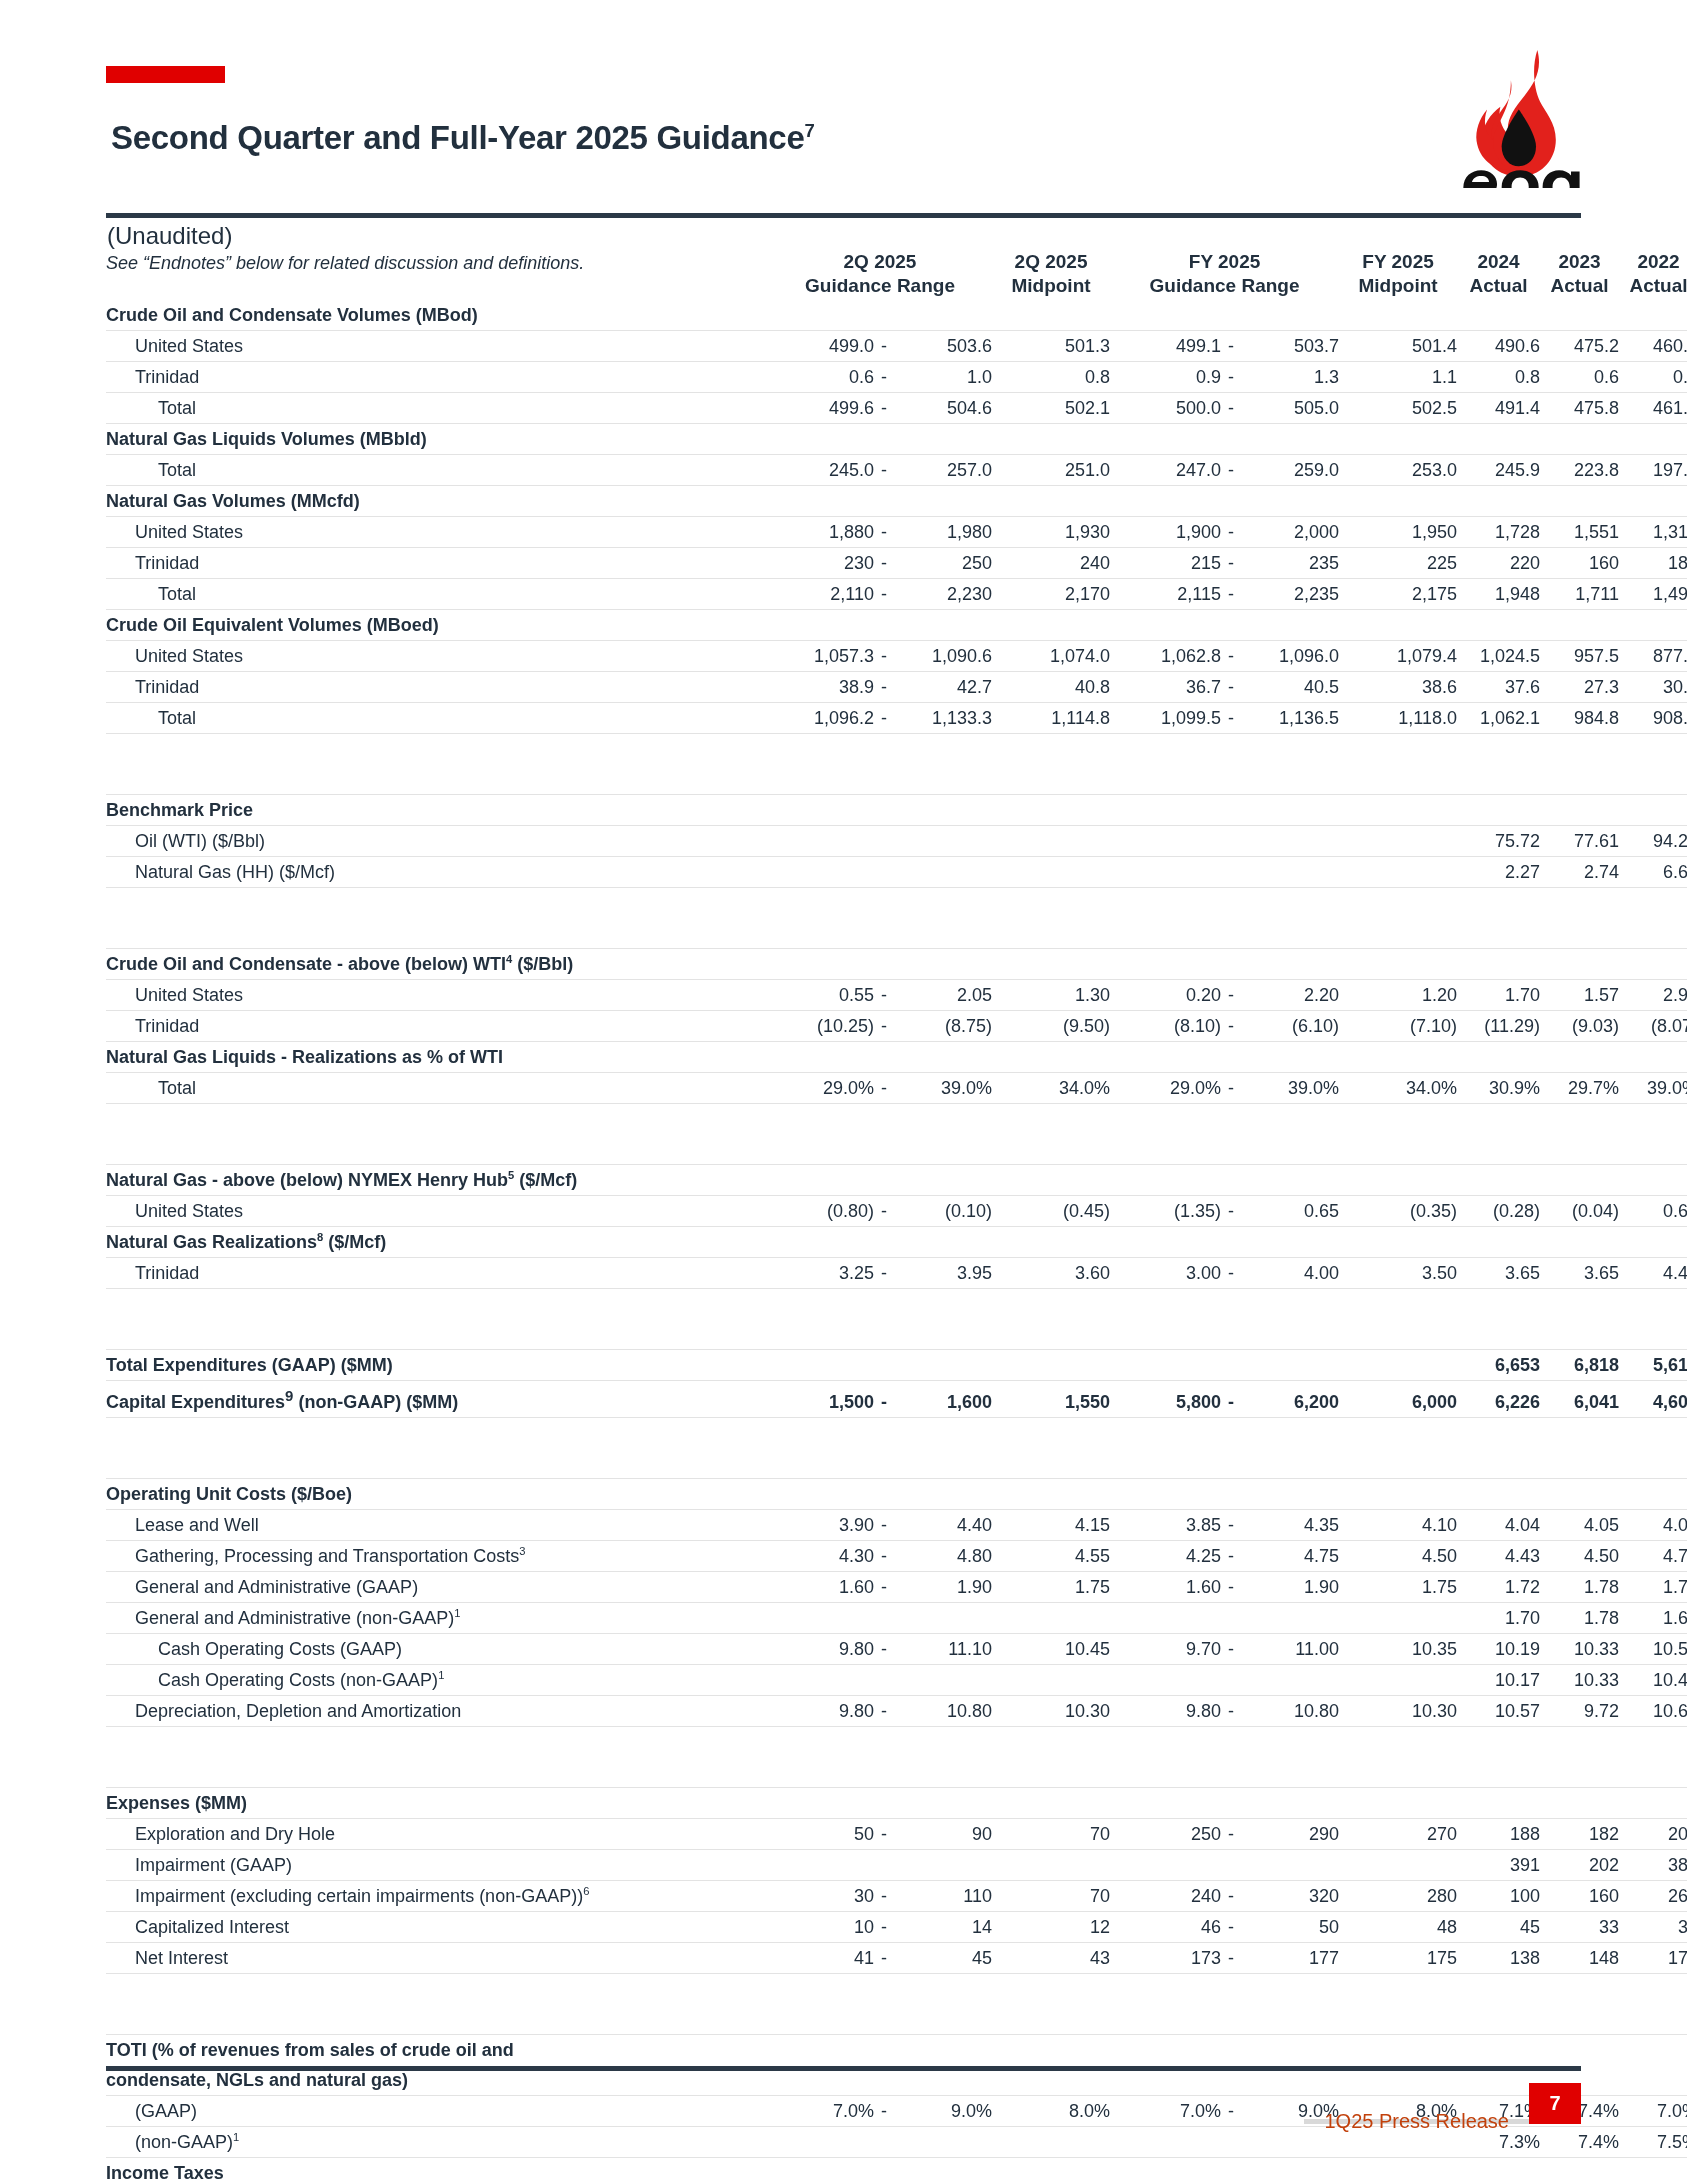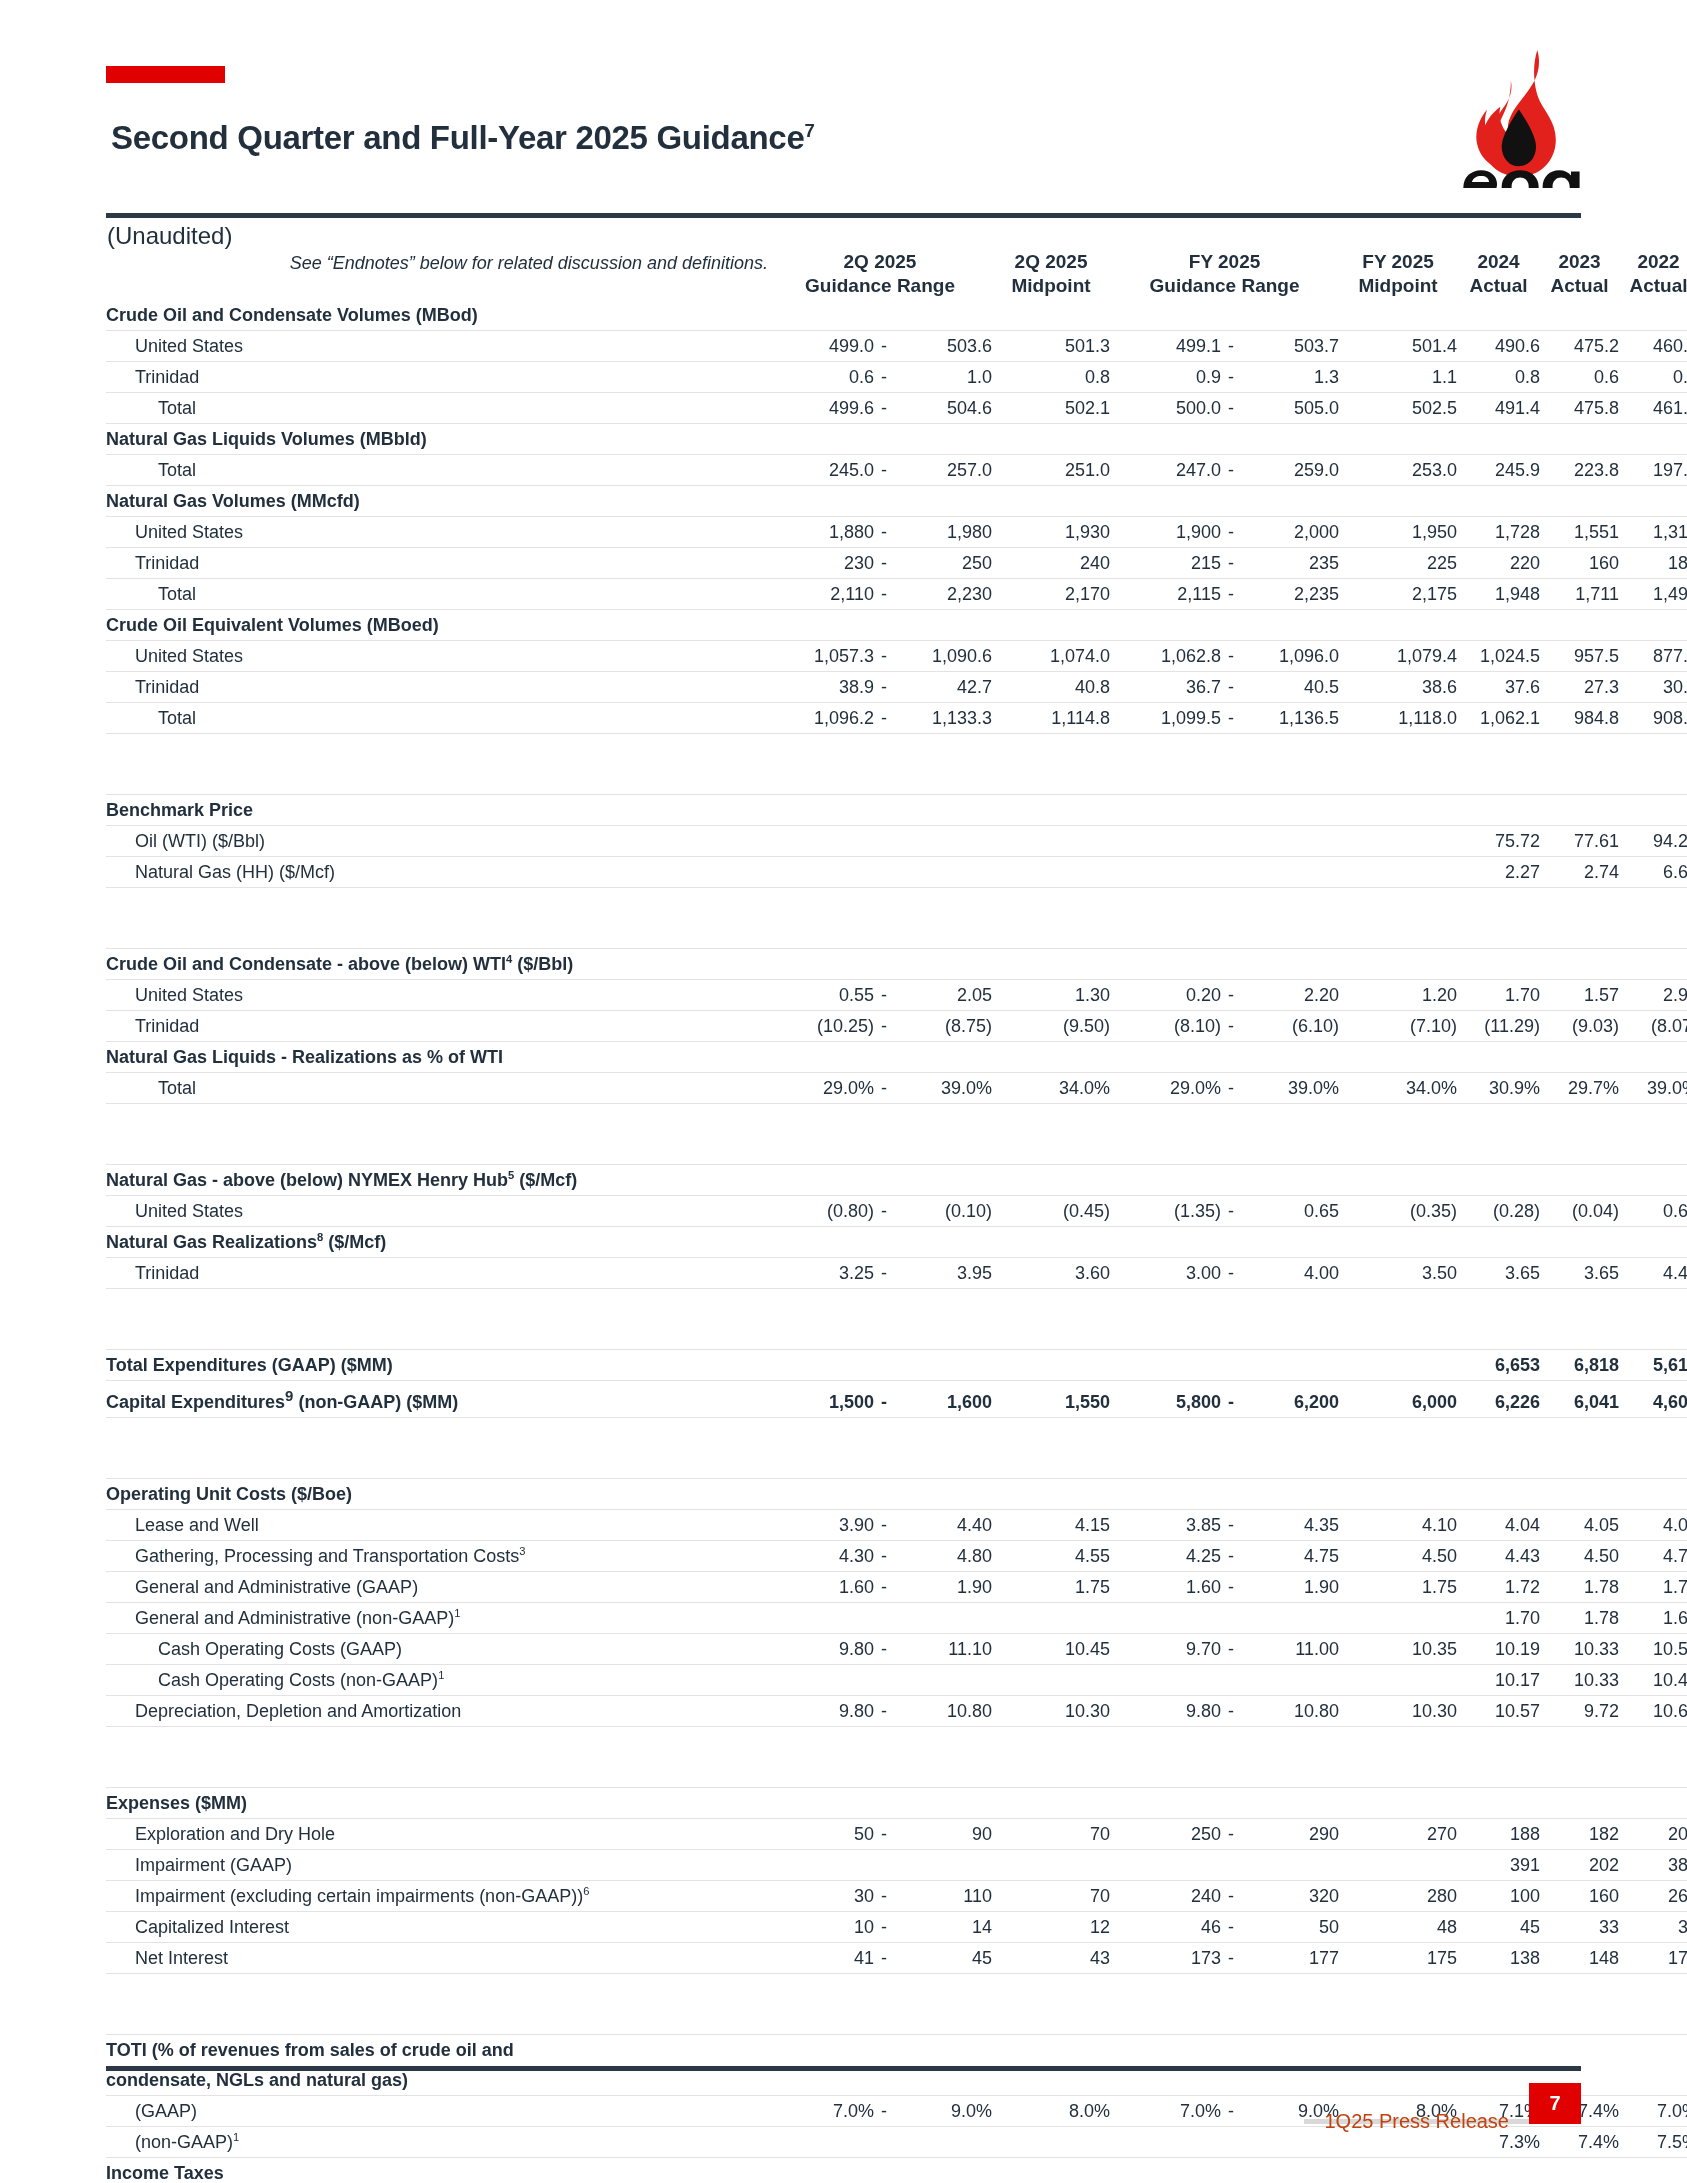--- a/index.html
+++ b/index.html
@@ -106,21 +106,21 @@
 
   tr.hdr td {
     font-size: 19px;
     font-weight: bold;
     text-align: center;
     color: #22303e;
     line-height: 1.26;
     padding-bottom: 2.6px;
   }
   tr.hdr td.seetext {
-    text-align: right;
+    text-align: left;
     font-weight: normal;
     font-style: italic;
     font-size: 18px;
     vertical-align: top;
     padding-top: 2px;
   }
   .hdr2line { display: block; }
 
   tr.sec td {
     font-size: 18px;

